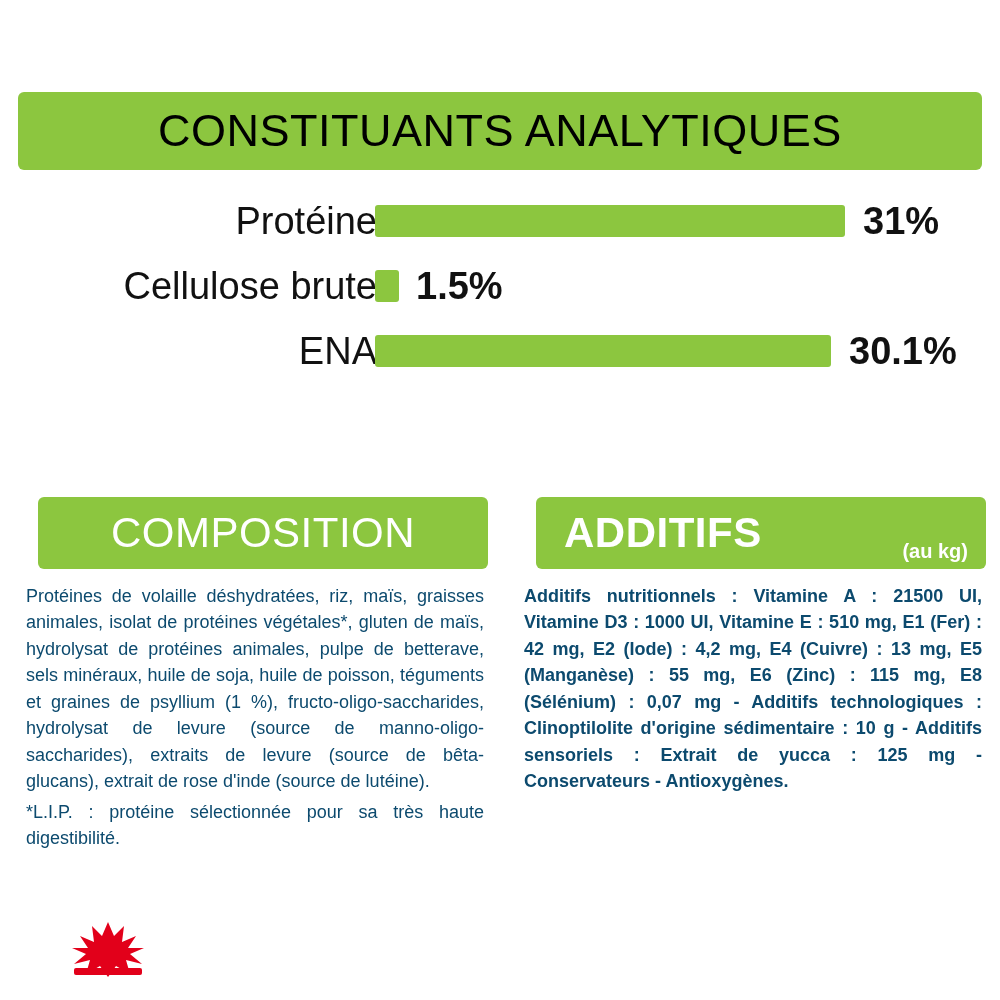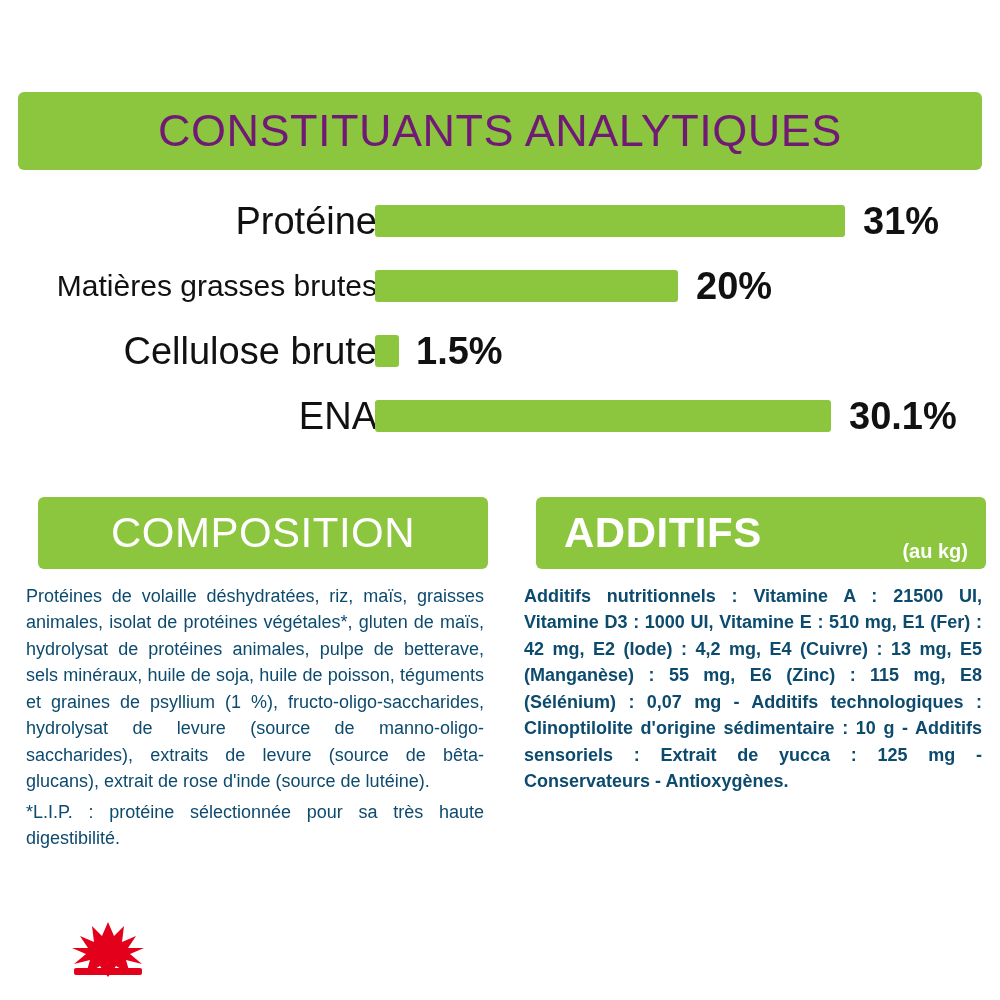--- a/index.html
+++ b/index.html
@@ -32,21 +32,21 @@
     height: 78px;
     background: #8cc63f;
     border-radius: 6px;
   }
   .green-band-title {
     position: absolute;
     left: 0; right: 0;
     top: 50%;
     transform: translateY(-50%);
     text-align: center;
-    color: #701a75;
+    color: #000000;
     font-size: 45px;
     letter-spacing: 0.5px;
     font-weight: 400;
   }
 
   
   .chart {
     position: absolute;
     left: 18px;
     top: 192px;
@@ -169,27 +169,20 @@
   <div class="chart">
 
     <div class="chart-row">
       <div class="chart-label">Protéine</div>
       <div class="chart-bar-wrap">
         <div class="chart-bar" style="width:470px"></div>
       </div>
       <div class="chart-value" style="left:845px">31%</div>
     </div>
 
-    <div class="chart-row">
-      <div class="chart-label small">Matières grasses brutes</div>
-      <div class="chart-bar-wrap">
-        <div class="chart-bar" style="width:303px"></div>
-      </div>
-      <div class="chart-value" style="left:678px">20%</div>
-    </div>
 
     <div class="chart-row">
       <div class="chart-label">Cellulose brute</div>
       <div class="chart-bar-wrap">
         <div class="chart-bar" style="width:24px"></div>
       </div>
       <div class="chart-value" style="left:398px">1.5%</div>
     </div>
 
     <div class="chart-row">

